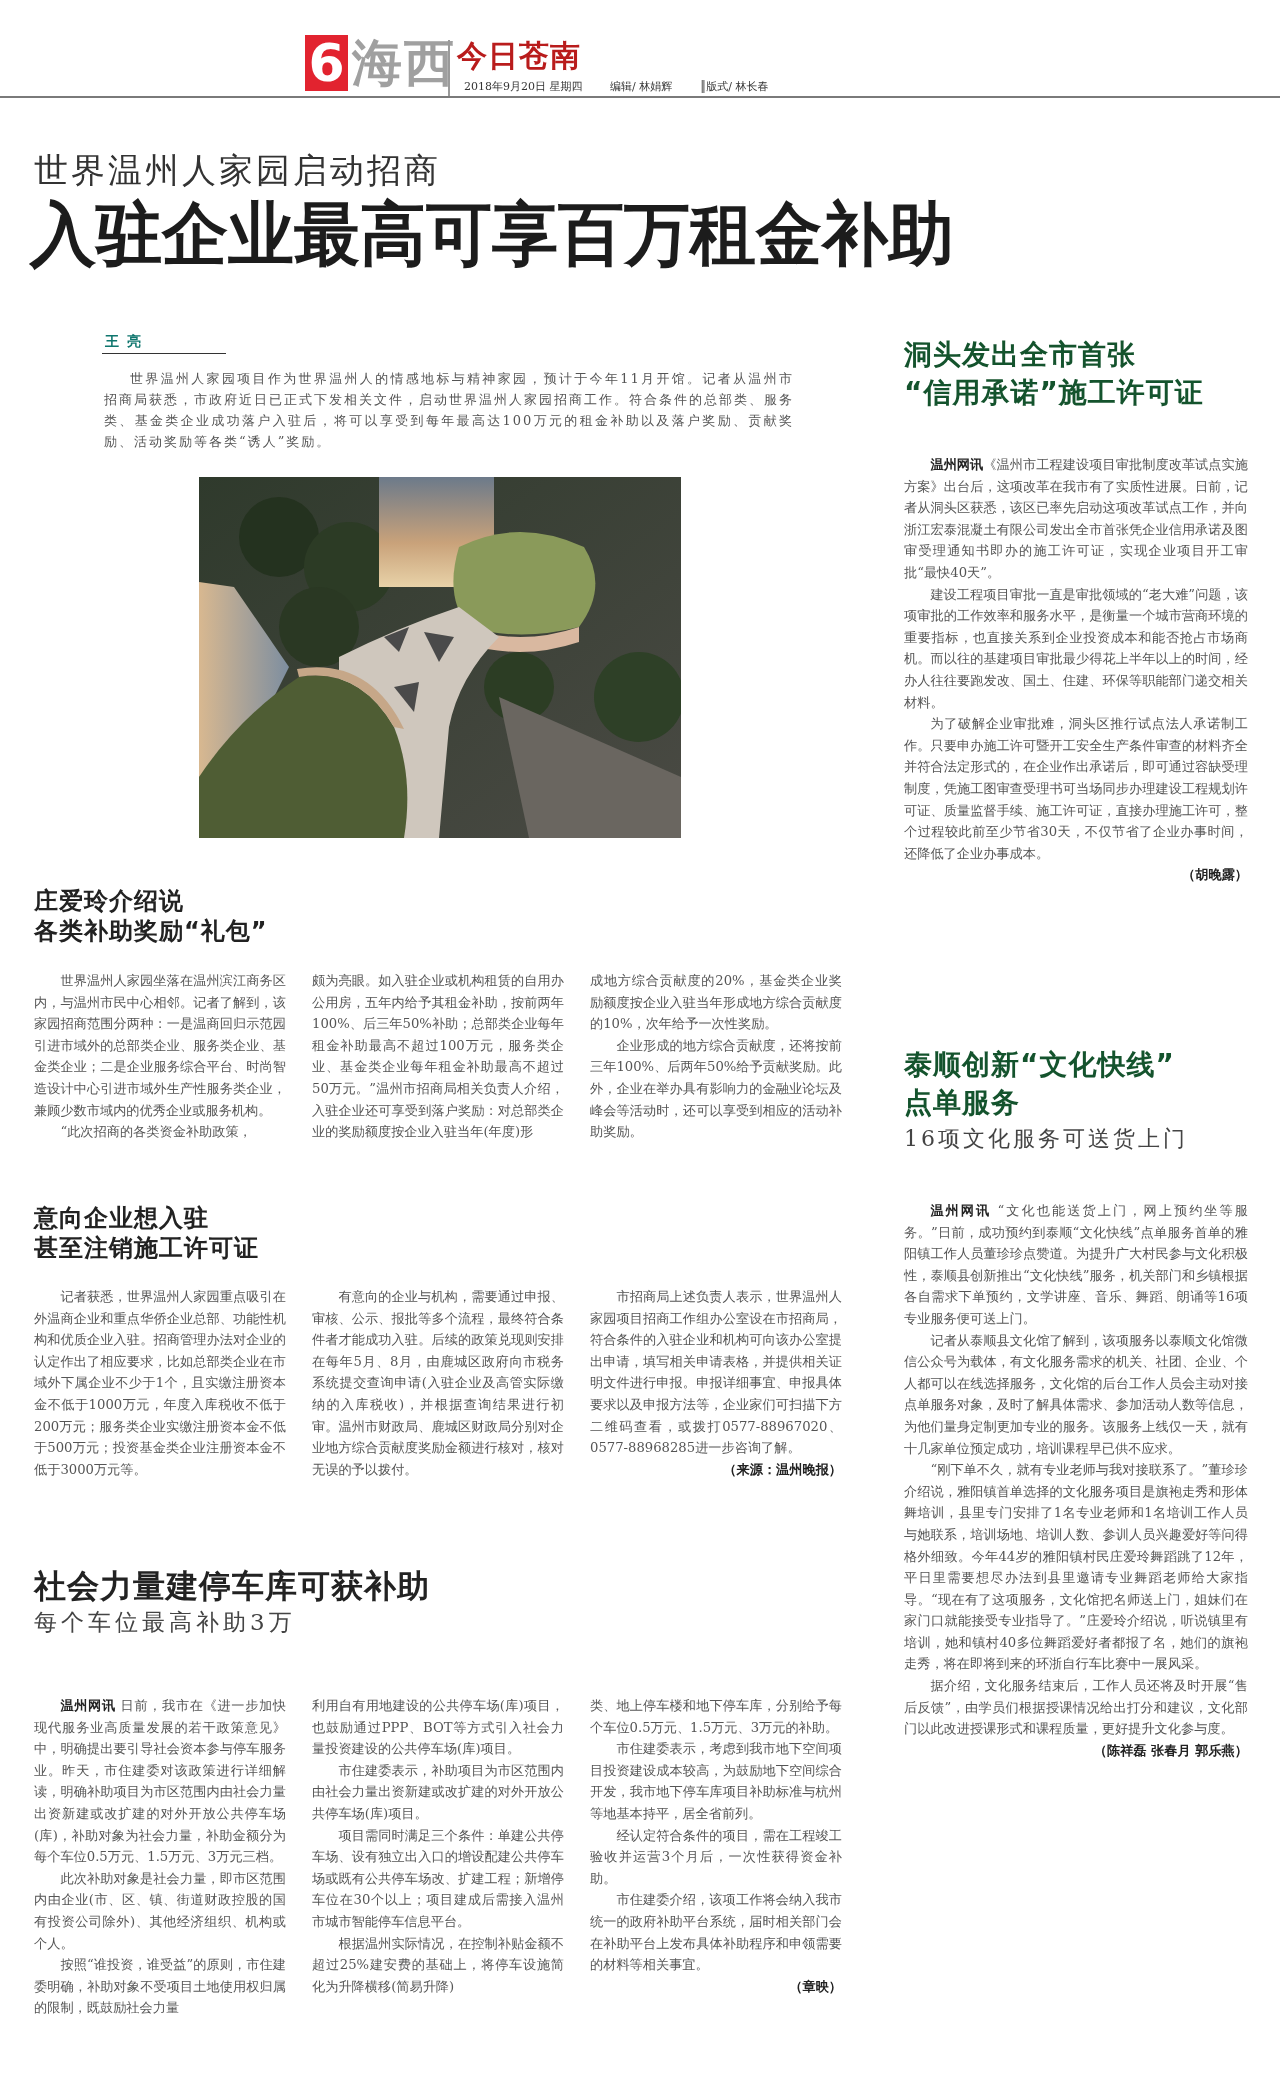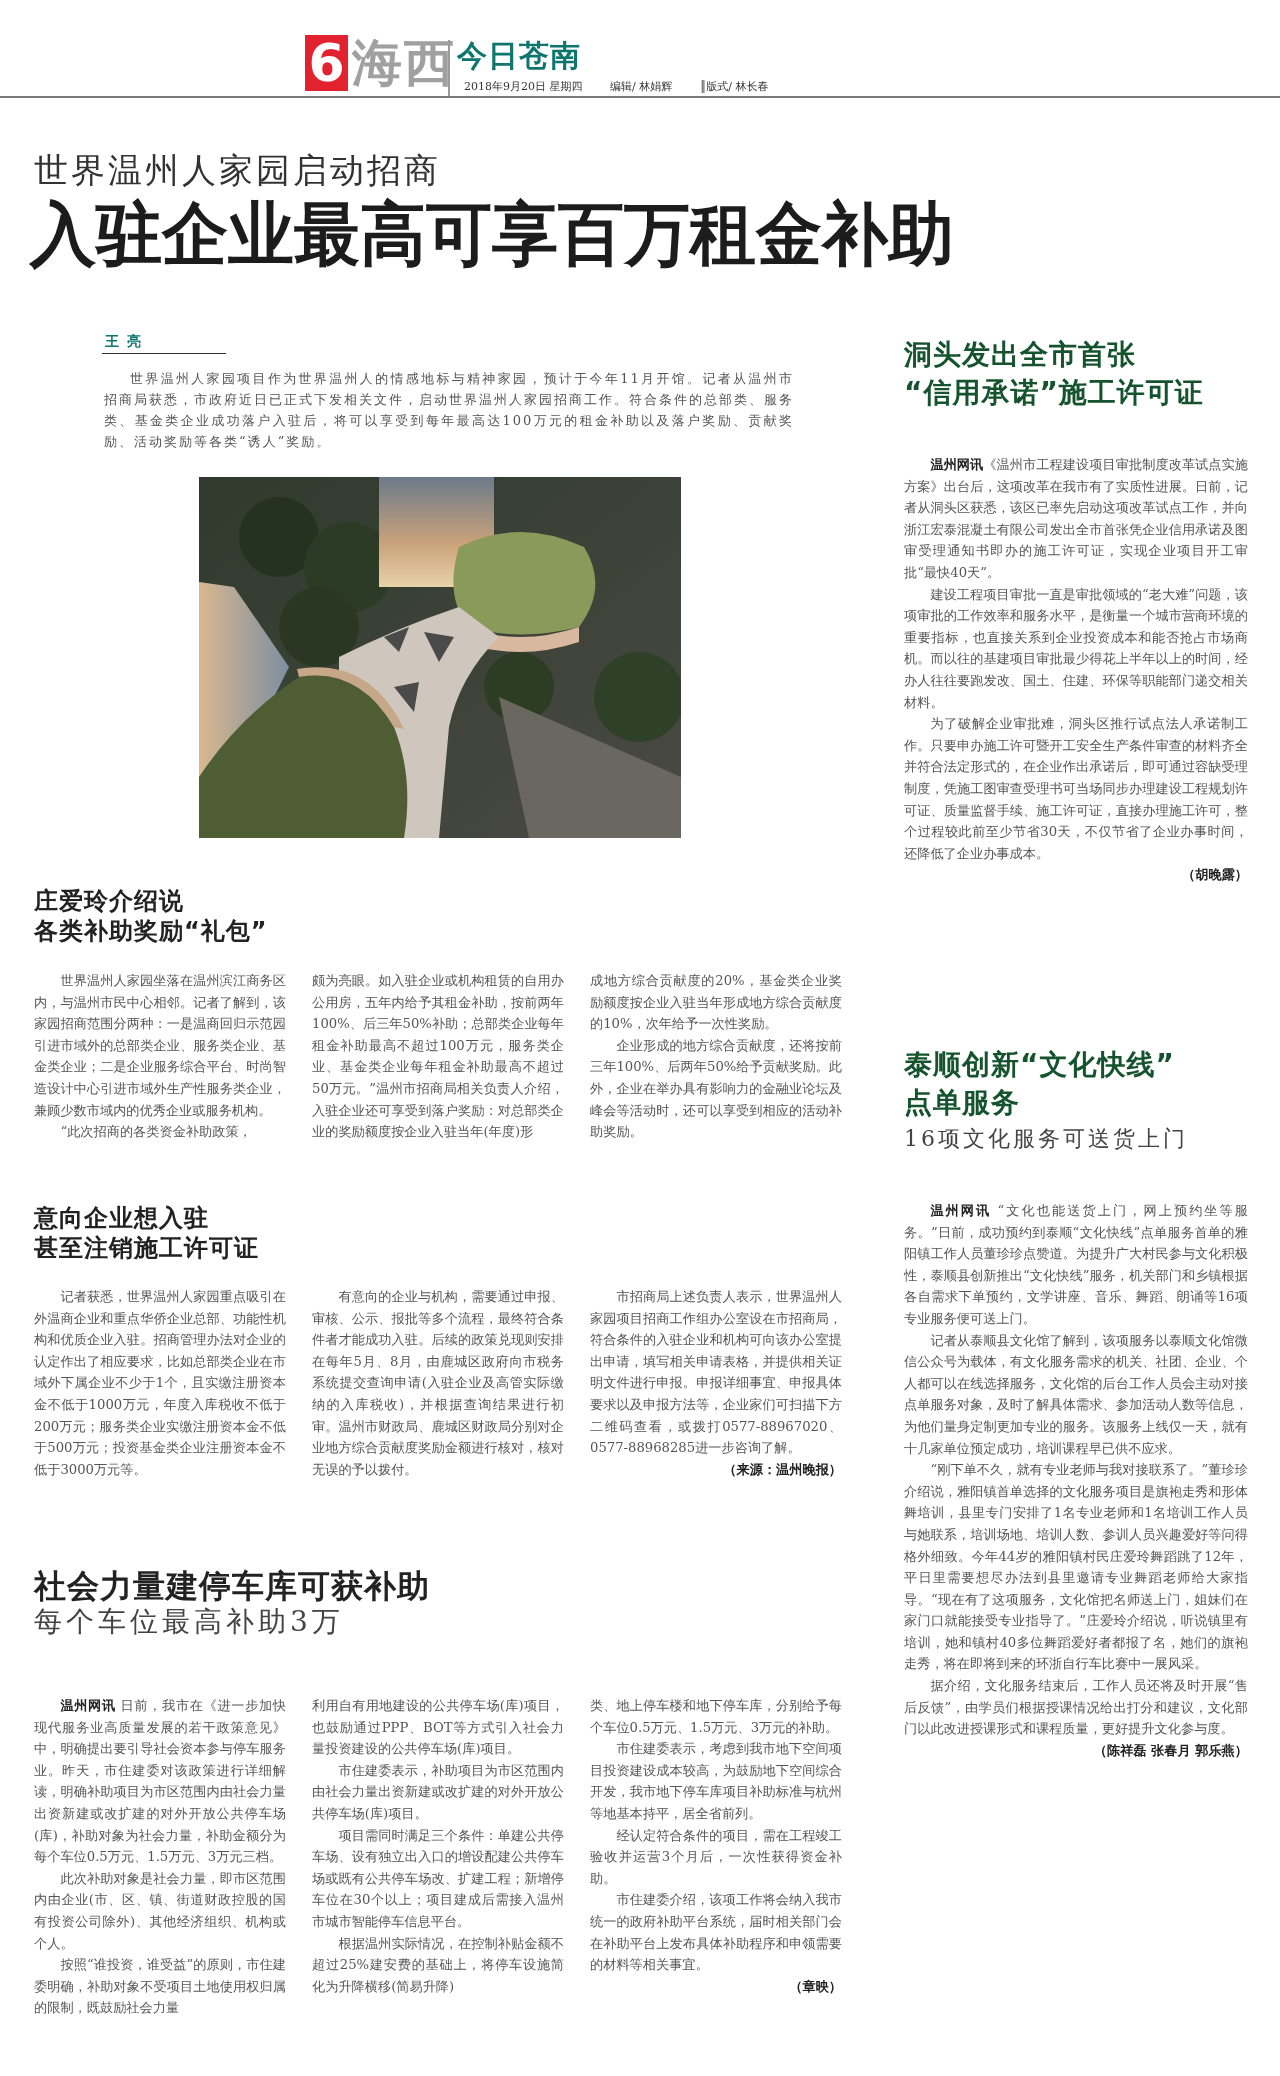--- a/index.html
+++ b/index.html
@@ -9,41 +9,41 @@
   .abs { position: absolute; }
 
   
   .masthead { left: 0; top: 0; width: 1280px; height: 100px; }
   .page-num { left: 305px; top: 35px; width: 43px; height: 56px; background: #e2232f; color: #fff;
     font-family: "DejaVu Sans", sans-serif; font-weight: bold; font-size: 52px; line-height: 56px; text-align: center; }
   .section-name { left: 352px; top: 33px; font-family: "DejaVu Sans", sans-serif; font-weight: bold; font-size: 50px;
     line-height: 60px; color: #a0a0a0; letter-spacing: 2px; }
   .mast-divider { left: 448px; top: 40px; width: 2px; height: 56px; background: #9a9a9a; }
   .sub-section { left: 457px; top: 38px; font-family: "DejaVu Sans", sans-serif; font-weight: bold; font-size: 30px;
-    line-height: 36px; color: #0f766e; letter-spacing: 1px; }
+    line-height: 36px; color: #b91c1c; letter-spacing: 1px; }
   .mast-meta { left: 464px; top: 79px; font-family: "DejaVu Serif", serif; font-size: 11px; color: #333; white-space: nowrap; }
   .mast-meta span { margin-right: 24px; }
   .mast-rule { left: 0; top: 96px; width: 1280px; height: 2px; background: #7a7a7a; }
 
   
   .kicker { left: 34px; top: 150px; font-family: "DejaVu Serif", serif; font-size: 34px; line-height: 40px; color: #333; letter-spacing: 3px; font-weight: normal; }
   .headline { left: 30px; top: 192px; font-family: "DejaVu Sans", sans-serif; font-weight: bold; font-size: 66px; line-height: 82px; color: #1c1c1c; letter-spacing: 0px; transform: scaleY(1.05); transform-origin: top left; }
 
   .byline { left: 105px; top: 333px; font-family: "DejaVu Sans", sans-serif; font-weight: bold; font-size: 14px; color: #0f766e; letter-spacing: 8px; }
   .byline-rule { left: 102px; top: 353px; width: 124px; height: 1px; background: #333; }
 
   .lead { left: 104px; top: 368px; width: 690px; font-size: 13px; line-height: 21px; letter-spacing: 2px; color: #555; text-indent: 2em; text-align: justify; }
 
   
   .photo { left: 199px; top: 477px; width: 482px; height: 361px; overflow: hidden; background: #3a4030; }
   .photo svg { width: 100%; height: 100%; display: block; }
 
   
   .sec-head { font-family: "DejaVu Sans", sans-serif; font-weight: bold; color: #222; font-size: 24px; line-height: 30px; letter-spacing: 1px; }
-  .sec-sub { font-family: "DejaVu Serif", serif; color: #444; font-size: 28px; line-height: 28px; letter-spacing: 4px; }
+  .sec-sub { font-family: "DejaVu Serif", serif; color: #444; font-size: 23px; line-height: 28px; letter-spacing: 4px; }
 
   .col { font-size: 13.2px; line-height: 21.6px; color: #555; text-align: justify; }
   .col p { text-indent: 2em; }
   .col p.cont { text-indent: 0; }
   .col .lead-in { font-weight: bold; color: #222; font-family: "DejaVu Sans", sans-serif; }
   .col .credit { font-weight: bold; color: #222; font-family: "DejaVu Sans", sans-serif; float: right; }
 
   .side-head { font-family: "DejaVu Sans", sans-serif; font-weight: bold; color: #14532d; font-size: 28px; line-height: 38px; letter-spacing: 1px; }
   .side-sub { font-family: "DejaVu Serif", serif; color: #444; font-size: 22px; line-height: 30px; letter-spacing: 3px; }
 </style>

